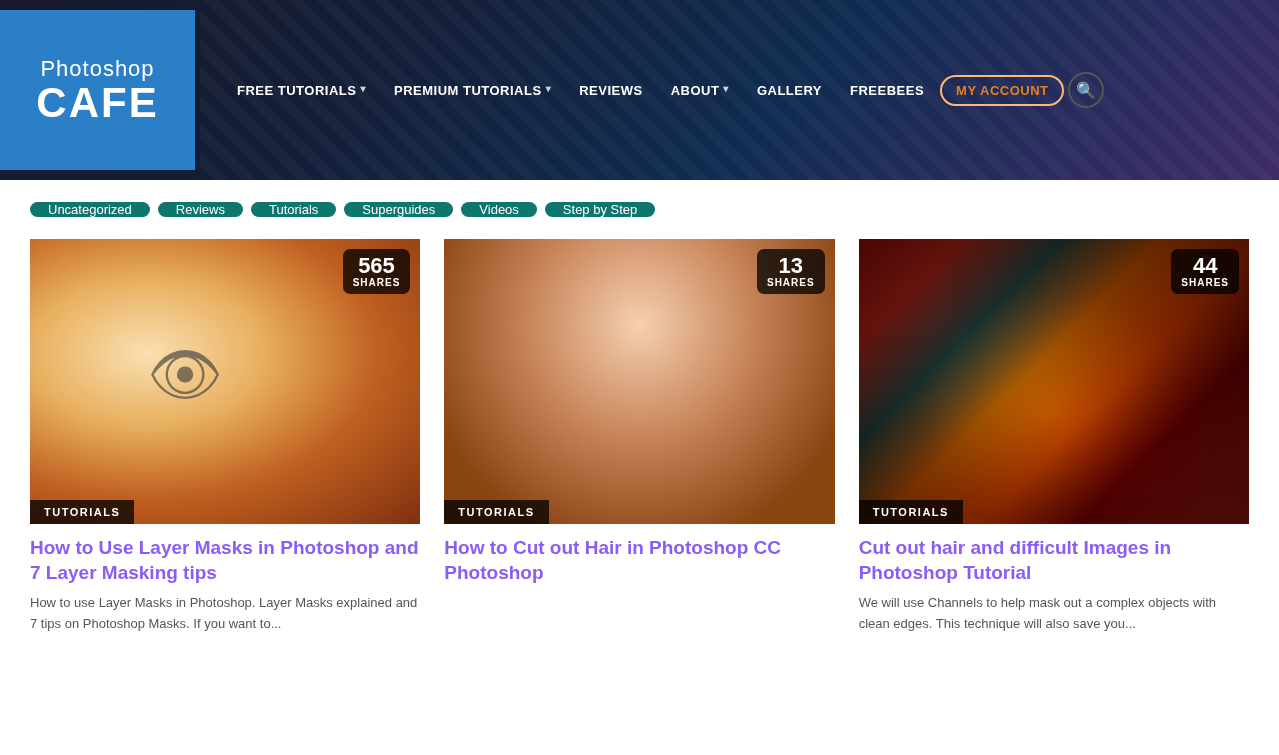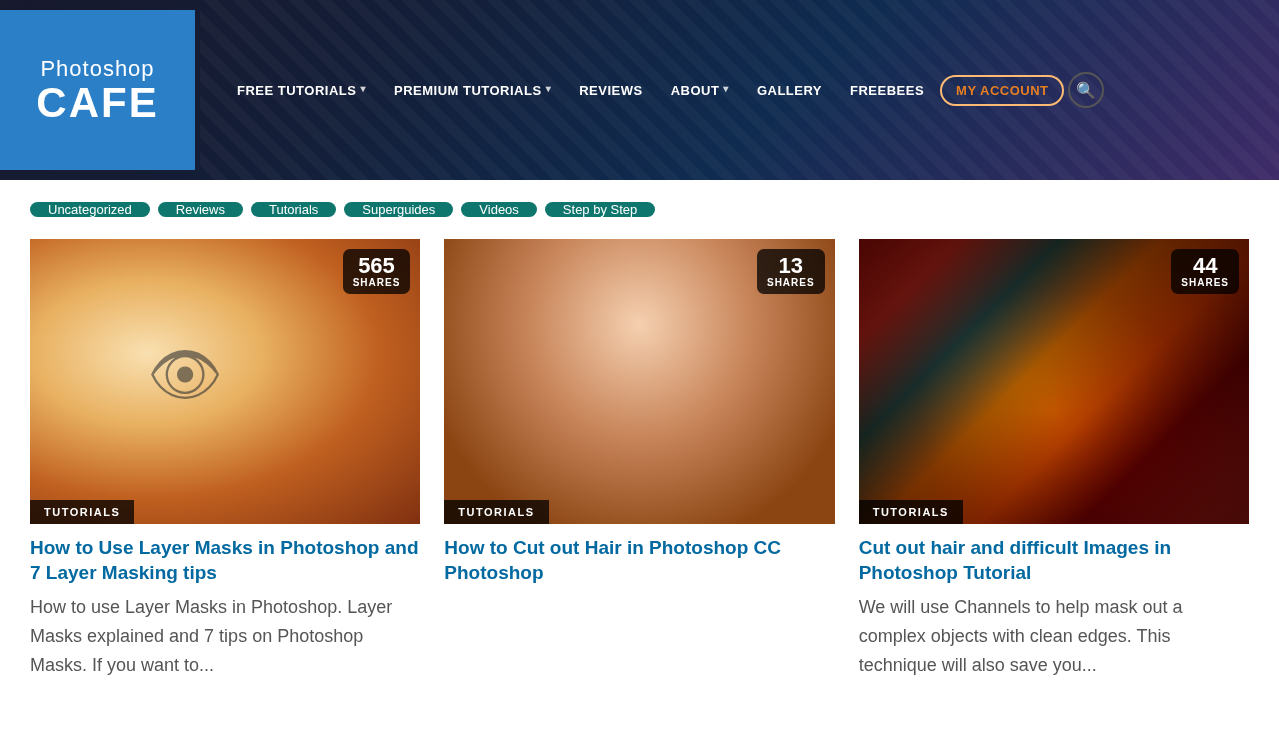--- a/index.html
+++ b/index.html
@@ -212,26 +212,26 @@
       background: rgba(0,0,0,0.75);
       color: #fff;
       font-size: 11px;
       font-weight: 700;
       letter-spacing: 1.5px;
       padding: 6px 14px;
     }
     .card-title {
       font-size: 19px;
       font-weight: 700;
-      color: #0369a1;
+      color: #8b5cf6;
       margin: 12px 0 8px;
       line-height: 1.3;
     }
     .card-desc {
-      font-size: 18px;
+      font-size: 13px;
       color: #555;
       line-height: 1.6;
     }
   </style>
 </head>
 <body>
 
 <header class="header">
   <div class="header-bg"></div>
   <div class="header-bg-overlay"></div>

